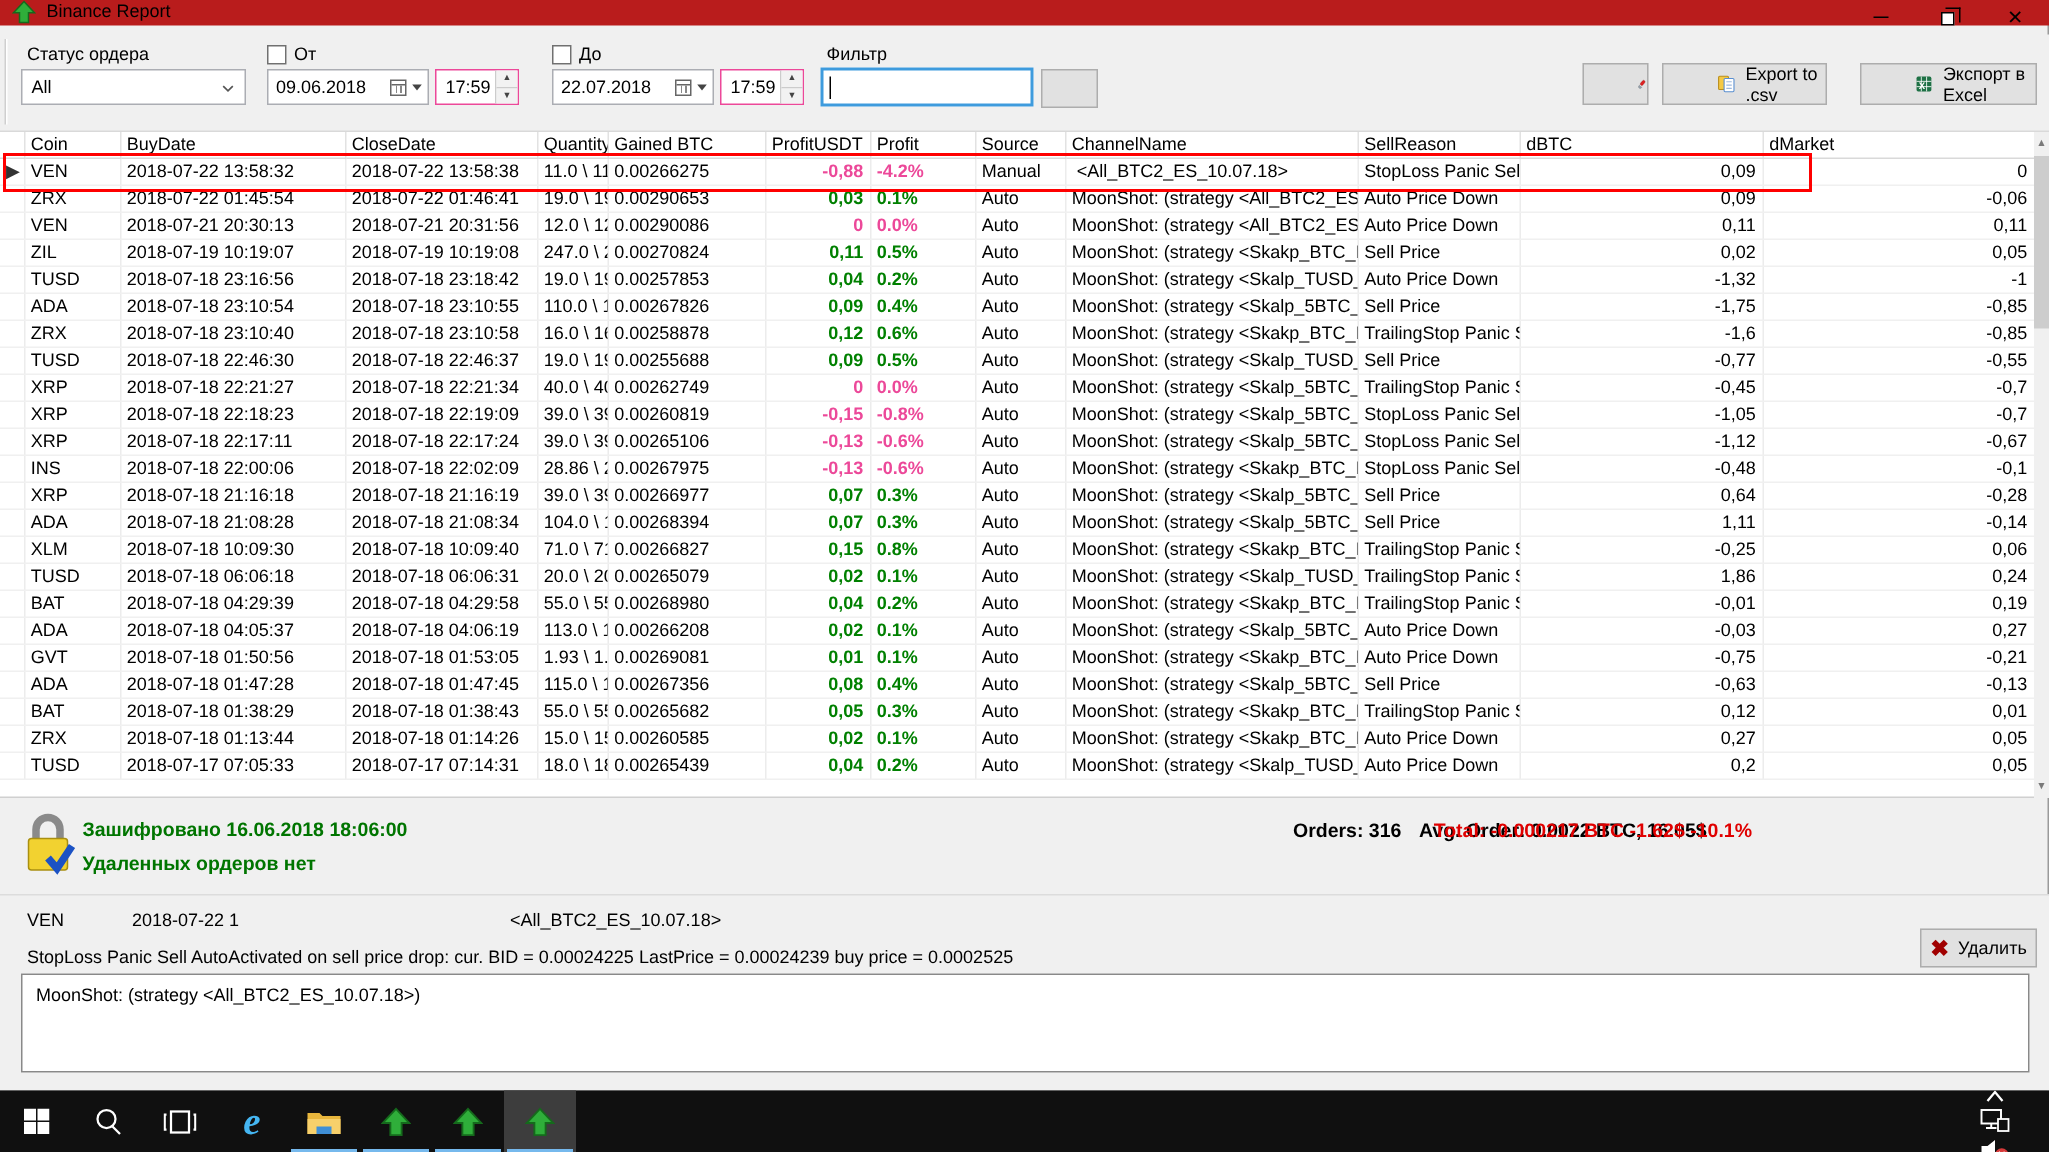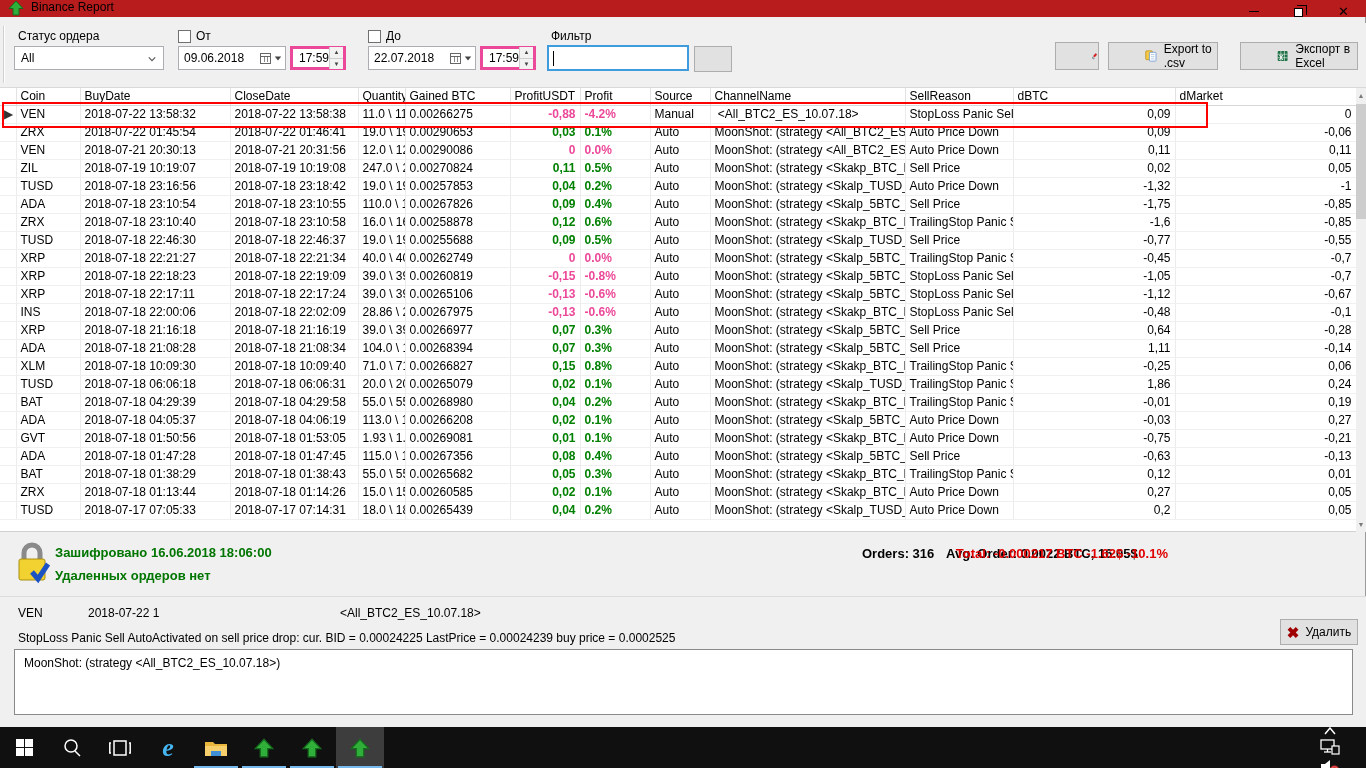--- a/index.html
+++ b/index.html
@@ -24,21 +24,21 @@
   .gripper { position:absolute; left:3px; top:3px; bottom:4px; width:2px; border-left:1px solid #cfcfcf; border-right:1px solid #fff; }
   .tb-label { position:absolute; font-size:12px; color:#000; }
   .combo { position:absolute; background:#fff; border:1px solid #abadb3; height:24px; display:flex; align-items:center; padding-left:6px; }
   .combo .chev { position:absolute; right:7px; top:8px; width:8px; height:8px; }
   .chk { position:absolute; width:13px; height:13px; background:#fff; border:1px solid #707070; }
   .datebox { position:absolute; background:#fff; border:1px solid #abadb3; height:24px; display:flex; align-items:center; padding-left:5px; }
   .datebox .cal { margin-left:auto; margin-right:3px; display:flex; align-items:center; gap:3px; }
   .calgrid { width:11px; height:11px; border:1px solid #666; background:linear-gradient(#fff,#fff); position:relative; }
   .calgrid:before { content:""; position:absolute; left:0; right:0; top:2px; height:1px; background:#666; }
   .calgrid:after { content:""; position:absolute; left:3px; top:3px; width:5px; height:5px; background:repeating-linear-gradient(90deg,#888 0 1px,transparent 1px 3px); }
-  .spinbox { position:absolute; background:#fff; border:3px solid #ec4899; height:24px; display:flex; align-items:center; padding-left:6px; }
+  .spinbox { position:absolute; background:#fff; border:1px solid #ec4899; height:24px; display:flex; align-items:center; padding-left:6px; }
   .spin { margin-left:auto; width:15px; height:22px; display:flex; flex-direction:column; border-left:1px solid #ccc; }
   .spin div { flex:1; display:flex; align-items:center; justify-content:center; font-size:6px; color:#444; background:#f2f2f2; }
   .spin div:first-child { border-bottom:1px solid #ccc; }
   .filterbox { position:absolute; background:#fff; border:2px solid #3e9bdd; height:26px; }
   .caret { position:absolute; left:4px; top:4px; width:1px; height:15px; background:#000; }
   .tbtn { position:absolute; height:28px; background:#e1e1e1; border:1px solid #adadad; display:flex; align-items:center; justify-content:center; gap:7px; font-size:12px;padding-left:36px; }
   .icon16 { width:16px; height:16px; display:inline-block; }
   .icon20 { width:22px; height:22px; display:inline-block; }
 
   

